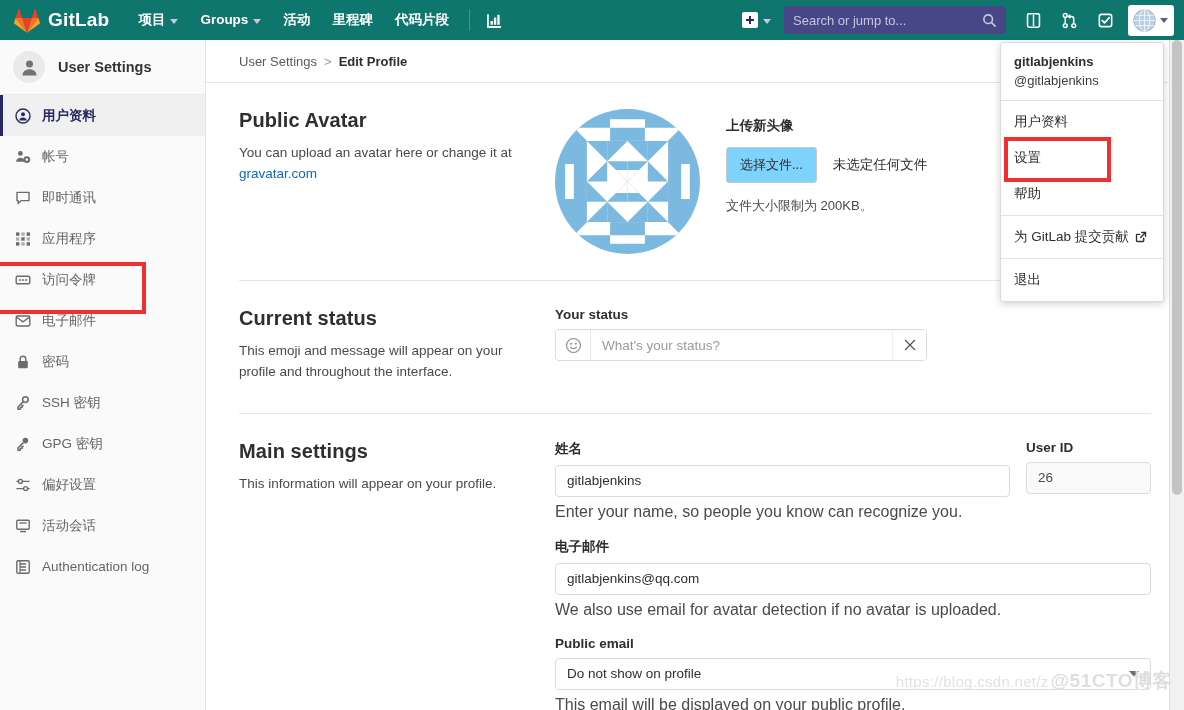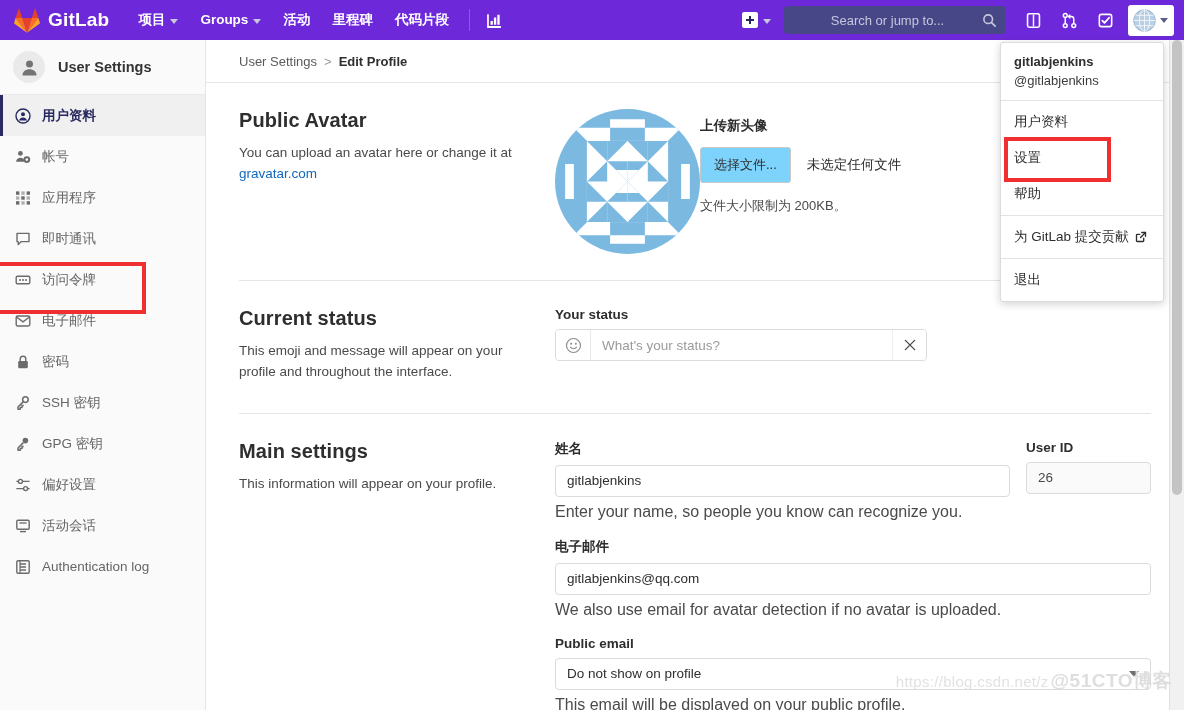--- a/index.html
+++ b/index.html
@@ -6,23 +6,22 @@
   html, body {
     width: 1184px; height: 710px;
     font-family: "Liberation Sans", sans-serif;
     background: #fff; overflow: hidden;
   }
   body { position: relative; }
 
   
   #topnav {
     position: absolute; top: 0; left: 0; width: 1184px; height: 40px;
-    background: #6d28d9; display: flex; align-items: center;
+    background: #0f766e; display: flex; align-items: center;
     z-index: 60;
-    text-align: center;
   }
   #topnav .brand {
     display: flex; align-items: center; gap: 8px;
     padding-left: 14px; padding-right: 18px; height: 40px;
   }
   .gl-logo { width: 26px; height: 25px; display:block; }
   .brand-text {
     color: #fff; font-size: 19px; font-weight: 600; letter-spacing: .2px;
   }
   .nav-links { display: flex; align-items: center; height: 40px; }
@@ -151,21 +150,21 @@
   .sec-right { flex: 1; min-width: 0; }
   .sec-title {
     font-size: 20px; font-weight: 700; color: #2e2e2e; margin-bottom: 11px;
     letter-spacing: .1px;
   }
   .sec-desc { font-size: 13.5px; color: #4a4a4a; line-height: 1.55; }
   .sec-desc a { color: #1068bf; text-decoration: none; cursor: pointer; }
   .hr { height: 1px; background: #e5e5e5; margin: 0 33px; }
 
   
-  .avatar-row { display: flex; }
+  .avatar-row { display: flex; gap: 26px; }
   .avatar-big { width: 145px; height: 145px; flex: 0 0 145px; }
   .upload-col { padding-top: 8px; flex: 1; }
   .upload-label { font-size: 13.5px; font-weight: 700; color: #2e2e2e; margin-bottom: 12px; }
   .file-row { display: flex; align-items: center; gap: 16px; margin-bottom: 14px; }
   .file-btn {
     border: 1px solid #c9c9c9; background: #7dd3fc; border-radius: 3px;
     padding: 8px 13px; font-size: 13px; color: #2e2e2e; cursor: pointer;
   }
   .file-none { font-size: 13.5px; color: #2e2e2e; }
   .file-hint { font-size: 13px; color: #4a4a4a; }
@@ -391,41 +390,41 @@
           <circle cx="11.8" cy="10.6" r="3.4" fill="#6b6b6b"></circle>
           <circle cx="11.8" cy="10.6" r="1.3" fill="#fafafa"></circle>
         </svg>
       </span>
       <span>帐号</span>
     </div>
 
     <div class="side-item">
       <span class="sico">
         <svg width="16" height="16" viewBox="0 0 16 16">
+          <path d="M2 2.4h12v8.2H6.4L3.2 13.6v-3H2z" fill="none" stroke="#6b6b6b" stroke-width="1.4" stroke-linejoin="round"></path>
+        </svg>
+      </span>
+      <span>即时通讯</span>
+    </div>
+
+    <div class="side-item">
+      <span class="sico">
+        <svg width="16" height="16" viewBox="0 0 16 16">
           <rect x="1" y="1.4" width="3.4" height="3.4" fill="#6b6b6b"></rect>
           <rect x="6.3" y="1.4" width="3.4" height="3.4" fill="#b0b0b0"></rect>
           <rect x="11.6" y="1.4" width="3.4" height="3.4" fill="#6b6b6b"></rect>
           <rect x="1" y="6.3" width="3.4" height="3.4" fill="#b0b0b0"></rect>
           <rect x="6.3" y="6.3" width="3.4" height="3.4" fill="#6b6b6b"></rect>
           <rect x="11.6" y="6.3" width="3.4" height="3.4" fill="#b0b0b0"></rect>
           <rect x="1" y="11.2" width="3.4" height="3.4" fill="#6b6b6b"></rect>
           <rect x="6.3" y="11.2" width="3.4" height="3.4" fill="#b0b0b0"></rect>
           <rect x="11.6" y="11.2" width="3.4" height="3.4" fill="#6b6b6b"></rect>
         </svg>
       </span>
       <span>应用程序</span>
-    </div>
-
-    <div class="side-item">
-      <span class="sico">
-        <svg width="16" height="16" viewBox="0 0 16 16">
-          <path d="M2 2.4h12v8.2H6.4L3.2 13.6v-3H2z" fill="none" stroke="#6b6b6b" stroke-width="1.4" stroke-linejoin="round"></path>
-        </svg>
-      </span>
-      <span>即时通讯</span>
     </div>
 
     <div class="side-item">
       <span class="sico">
         <svg width="16" height="16" viewBox="0 0 16 16">
           <rect x="1.2" y="4.2" width="13.6" height="7.6" rx="1.4" fill="none" stroke="#6b6b6b" stroke-width="1.4"></rect>
           <circle cx="5" cy="8" r="1" fill="#6b6b6b"></circle>
           <circle cx="8" cy="8" r="1" fill="#6b6b6b"></circle>
           <circle cx="11" cy="8" r="1" fill="#6b6b6b"></circle>
         </svg>

